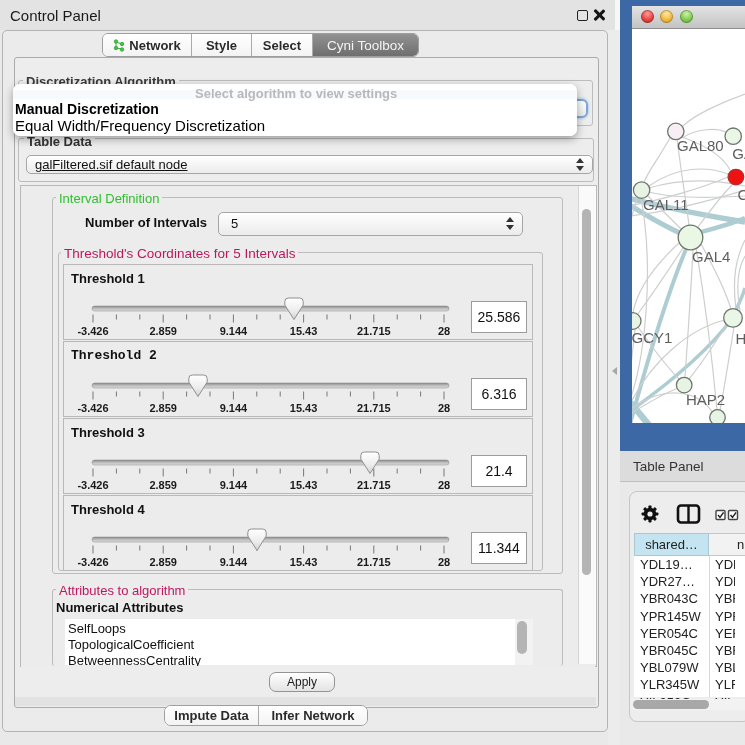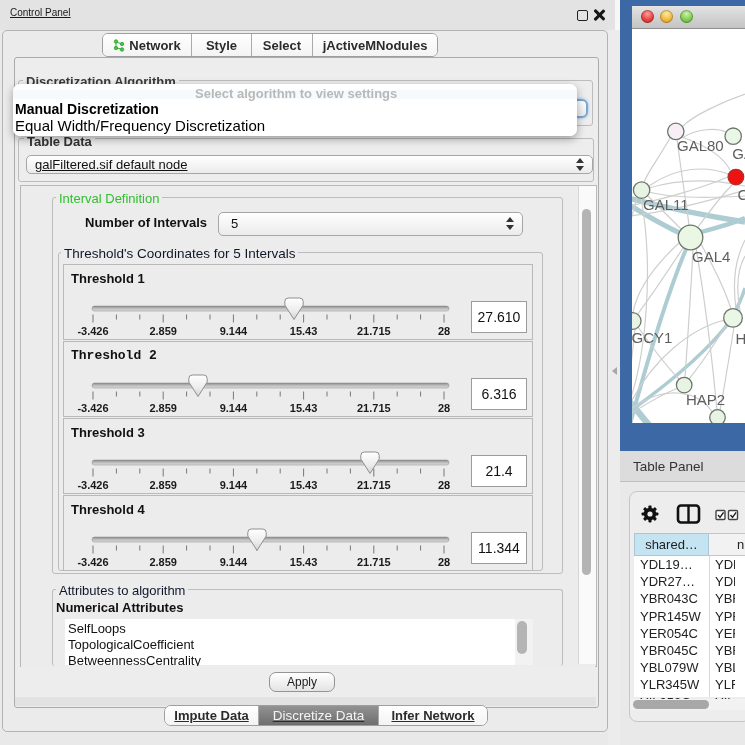--- a/index.html
+++ b/index.html
@@ -1,19 +1,19 @@
 <!DOCTYPE html>
 <html><head><meta charset="utf-8">
 <style>
 html,body{margin:0;padding:0;}
 body{width:745px;height:745px;position:relative;overflow:hidden;background:#e9e9e9;
  font-family:"Liberation Sans", sans-serif;-webkit-font-smoothing:antialiased;}
 .ab{position:absolute;}
 .titlebar{left:0;top:0;width:620px;height:30px;background:#e3e3e3;}
-.tb-title{left:10px;top:7px;font-size:10px;color:#1a1a1a;text-decoration:underline;}
+.tb-title{left:10px;top:7px;font-size:15px;color:#1a1a1a;}
 .tb-sq{left:577px;top:10px;width:9px;height:9px;border:1.7px solid #222;border-radius:2px;}
 .tb-x{left:593px;top:9px;width:12px;height:12px;}
 .tb-x:before,.tb-x:after{content:"";position:absolute;left:5px;top:-1px;width:2.8px;height:14px;background:#151515;border-radius:1px;}
 .tb-x:before{transform:rotate(45deg);}
 .tb-x:after{transform:rotate(-45deg);}
 .outer{left:2px;top:30px;width:604px;height:700px;background:#ebebeb;border:1px solid #b3b3b3;border-radius:5px;}
 
 .seg{display:flex;border:1px solid #9e9e9e;border-radius:6px;overflow:hidden;background:#fff;font-size:13px;font-weight:bold;color:#2b2b2b;margin-left:19px;}
 .seg .s{display:flex;align-items:center;justify-content:center;background:linear-gradient(#ffffff,#f3f3f3);border-right:1px solid #aaa;}
 .seg .s:last-child{border-right:none;}
@@ -28,27 +28,27 @@
 .popup{left:13px;top:84px;width:564px;height:52px;background:linear-gradient(to bottom,#ffffff 0 6px,#f7fafc 6px 15px,#ffffff 15px);border-radius:7px;box-shadow:0 3px 9px rgba(0,0,0,0.35);z-index:30;}
 .combo{position:absolute;background:linear-gradient(#ffffff,#ebebeb);border:1px solid #a6a6a6;border-radius:5px;font-size:13px;color:#111;}
 .cstep{position:absolute;right:8px;width:8px;}
 .cstep i{position:absolute;left:0;width:0;height:0;border-left:4px solid transparent;border-right:4px solid transparent;}
 .cstep .up{top:0;border-bottom:5px solid #333;}
 .cstep .dn{top:8px;border-top:5px solid #333;}
 
 .tpanel{position:absolute;left:63px;width:470px;height:76px;border:1px solid #b9b9b9;box-sizing:border-box;}
 .vbox{position:absolute;left:407px;width:54px;height:30px;background:#fff;border:1px solid #9c9c9c;
  font-size:14px;color:#111;text-align:center;line-height:30px;}
-.blue{color:#0f172a;}
+.blue{color:#be185d;}
 .green{color:#2fbf2f;}
 .bold{font-weight:bold;}
 
 .applybtn{left:269px;top:672px;width:64px;height:18px;border:1px solid #949494;border-radius:7px;
  background:linear-gradient(#ffffff,#e4e4e4);font-size:12px;color:#1c1c1c;text-align:center;line-height:18px;}
-.tabsbot{left:145px;top:705px;height:19px;border-radius:7px;text-decoration:underline;}
+.tabsbot{left:145px;top:705px;height:19px;border-radius:7px;}
 .tabsbot .s{height:19px;}
 
 .bluewin{left:620px;top:0;width:125px;height:451px;background:#3c68a6;}
 .macwin{left:12px;top:6px;width:113px;height:417px;background:#fff;}
 .mactb{left:0;top:0;width:113px;height:22px;background:linear-gradient(#e3e3e3,#c3c3c3);border-bottom:1px solid #8f8f8f;}
 .light{position:absolute;top:4px;width:13px;height:13px;border-radius:50%;box-shadow:inset 0 0 0 1px rgba(0,0,0,0.22);}
 .tpbar{left:620px;top:451px;width:125px;height:30px;background:#dcdcdc;border-bottom:1px solid #c0c0c0;}
 .tppanel{left:629px;top:491px;width:120px;height:229px;background:#ededed;border:1px solid #c6c6c6;border-radius:8px;}
 .trow{position:absolute;left:634px;width:101px;height:17.2px;font-size:13px;color:#222;white-space:nowrap;overflow:hidden;}
 .trow b{position:absolute;left:6px;top:1px;font-weight:normal;}
@@ -72,21 +72,21 @@
           <line x1="3" y1="3" x2="9" y2="5"></line>
           <line x1="3" y1="9" x2="9" y2="10"></line>
           <circle cx="3" cy="2.5" r="1.7"></circle>
           <circle cx="3" cy="9" r="1.7"></circle>
           <circle cx="9" cy="5" r="1.7"></circle>
           <circle cx="9" cy="10.5" r="1.7"></circle>
         </g>
       </svg>Network</div>
  <div class="s" style="width:59px;">Style</div>
  <div class="s" style="width:60px;">Select</div>
- <div class="s" style="width:124px;">jActiveMNodules</div>
+ <div class="s sel" style="width:105px;">Cyni Toolbox</div>
 </div>
 
 <div class="ab inner"></div>
 
 <div class="group" style="left:18px;top:80px;width:573px;height:44px;"></div>
 <div class="glabel bold" style="left:23px;top:74px;color:#3a3a3a;background:#ededed;">Discretization Algorithm</div>
 <div class="combo" style="left:490px;top:99px;width:94px;height:15px;border:2px solid #7aa7d4;border-radius:6px;box-shadow:0 0 3px #8ab4e2;"></div>
 
 <div class="ab popup"></div>
 <div class="ab" style="left:195px;top:86px;font-size:13px;font-weight:bold;color:#b8b8b8;z-index:31;">Select algorithm to view settings</div>
@@ -135,21 +135,21 @@
       <rect x="28" y="41" width="357" height="5" rx="2.5" fill="url(#trk1)" stroke="#8a8a8a" stroke-width="0.5"></rect>
       <path d="M29.0,49.5v8M52.4,49.5v5M75.8,49.5v5M99.2,49.5v8M122.6,49.5v5M146.0,49.5v5M169.4,49.5v8M192.8,49.5v5M216.2,49.5v5M239.6,49.5v8M263.0,49.5v5M286.4,49.5v5M309.8,49.5v8M333.2,49.5v5M356.6,49.5v5M380.0,49.5v8" stroke="#777" stroke-width="1" fill="none"></path>
       <text x="29.0" y="70" font-size="11" font-weight="bold" fill="#1a1a1a" text-anchor="middle" font-family="Liberation Sans, sans-serif">-3.426</text>
       <text x="99.2" y="70" font-size="11" font-weight="bold" fill="#1a1a1a" text-anchor="middle" font-family="Liberation Sans, sans-serif">2.859</text>
       <text x="169.4" y="70" font-size="11" font-weight="bold" fill="#1a1a1a" text-anchor="middle" font-family="Liberation Sans, sans-serif">9.144</text>
       <text x="239.6" y="70" font-size="11" font-weight="bold" fill="#1a1a1a" text-anchor="middle" font-family="Liberation Sans, sans-serif">15.43</text>
       <text x="309.8" y="70" font-size="11" font-weight="bold" fill="#1a1a1a" text-anchor="middle" font-family="Liberation Sans, sans-serif">21.715</text>
       <text x="380.0" y="70" font-size="11" font-weight="bold" fill="#1a1a1a" text-anchor="middle" font-family="Liberation Sans, sans-serif">28</text>
       <path d="M220.8,40 L220.8,36.5 Q220.8,33 224.3,33 L235.7,33 Q239.2,33 239.2,36.5 L239.2,40 L230.0,54.5 Z" fill="url(#th1)" stroke="#8f8f8f" stroke-width="1"></path>
     </svg>
-    <div class="vbox" style="top:36px;">27.610</div>
+    <div class="vbox" style="top:36px;">25.586</div>
   </div>
 <div class="tpanel" style="top:341px;">
     <div style="position:absolute;left:7px;top:6px;font-size:13px;font-weight:bold;color:#111;font-family:Liberation Mono, monospace;">Threshold 2</div>
     <svg width="469" height="75" viewBox="0 0 469 75" style="position:absolute;left:0;top:0;">
       <defs>
         <linearGradient id="trk2" x1="0" y1="0" x2="0" y2="1">
           <stop offset="0" stop-color="#878787"></stop>
           <stop offset="0.45" stop-color="#b9b9b9"></stop>
           <stop offset="1" stop-color="#dedede"></stop>
         </linearGradient>
@@ -235,21 +235,20 @@
 <div class="ab" style="left:68px;top:653px;font-size:13px;color:#111;">BetweennessCentrality</div>
 <div class="ab" style="left:515px;top:619px;width:18px;height:46px;background:#f2f2f2;"></div>
 <div class="ab" style="left:517px;top:621px;width:10px;height:33px;background:#b4b4b4;border-radius:5px;"></div>
 <div class="ab" style="left:21px;top:666px;width:574px;height:31px;background:#ededed;"></div>
 <div class="ab" style="left:15px;top:697px;width:581px;height:9px;background:#e2e2e2;"></div>
 
 <div class="ab applybtn">Apply</div>
 
 <div class="ab seg tabsbot">
  <div class="s" style="width:93px;">Impute Data</div>
- <div class="s sel" style="width:119px;">Discretize Data</div>
  <div class="s" style="width:108px;">Infer Network</div>
 </div>
 <div class="ab" style="left:612px;top:367px;width:0;height:0;border-top:4px solid transparent;border-bottom:4px solid transparent;border-right:5px solid #a7a7a7;"></div>
 
 <div class="ab bluewin">
  <div class="ab macwin">
   <div class="ab mactb">
    <div class="light" style="left:9px;background:radial-gradient(circle at 50% 30%,#ff9c9c,#e4423d 55%,#a82320);"></div>
    <div class="light" style="left:28.3px;background:radial-gradient(circle at 50% 30%,#ffe9a8,#efb73a 55%,#b8862a);"></div>
    <div class="light" style="left:48px;background:radial-gradient(circle at 50% 30%,#d2f0b0,#7ccb4e 55%,#57992f);"></div>

